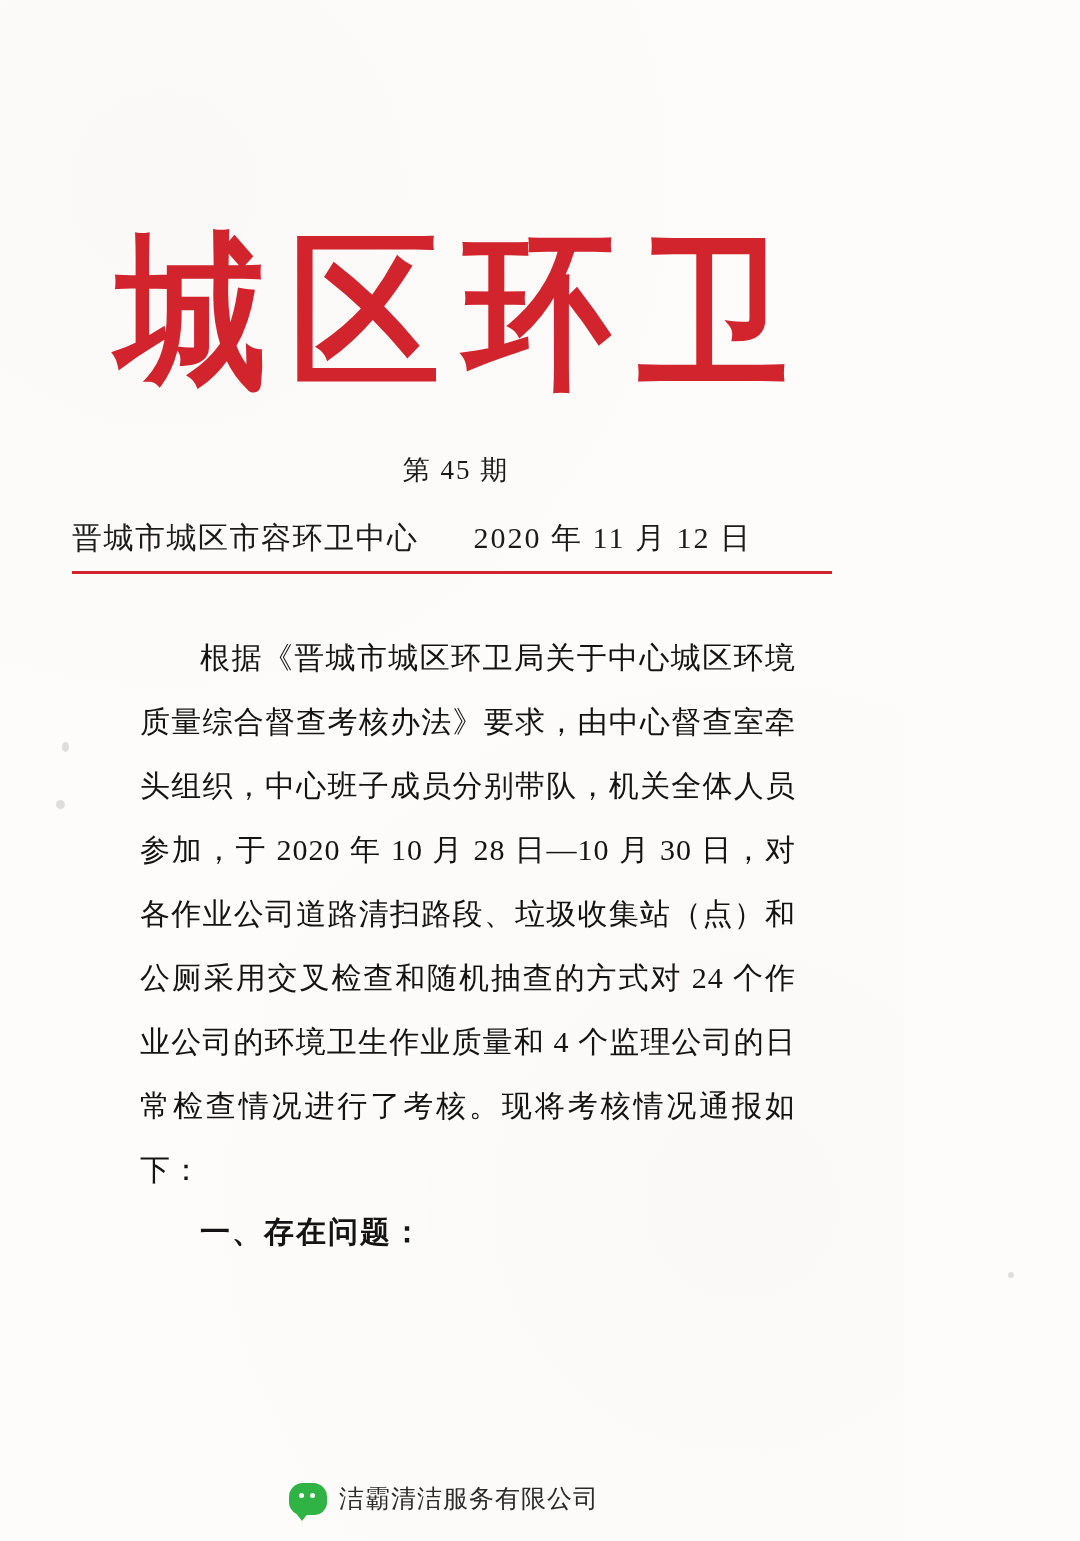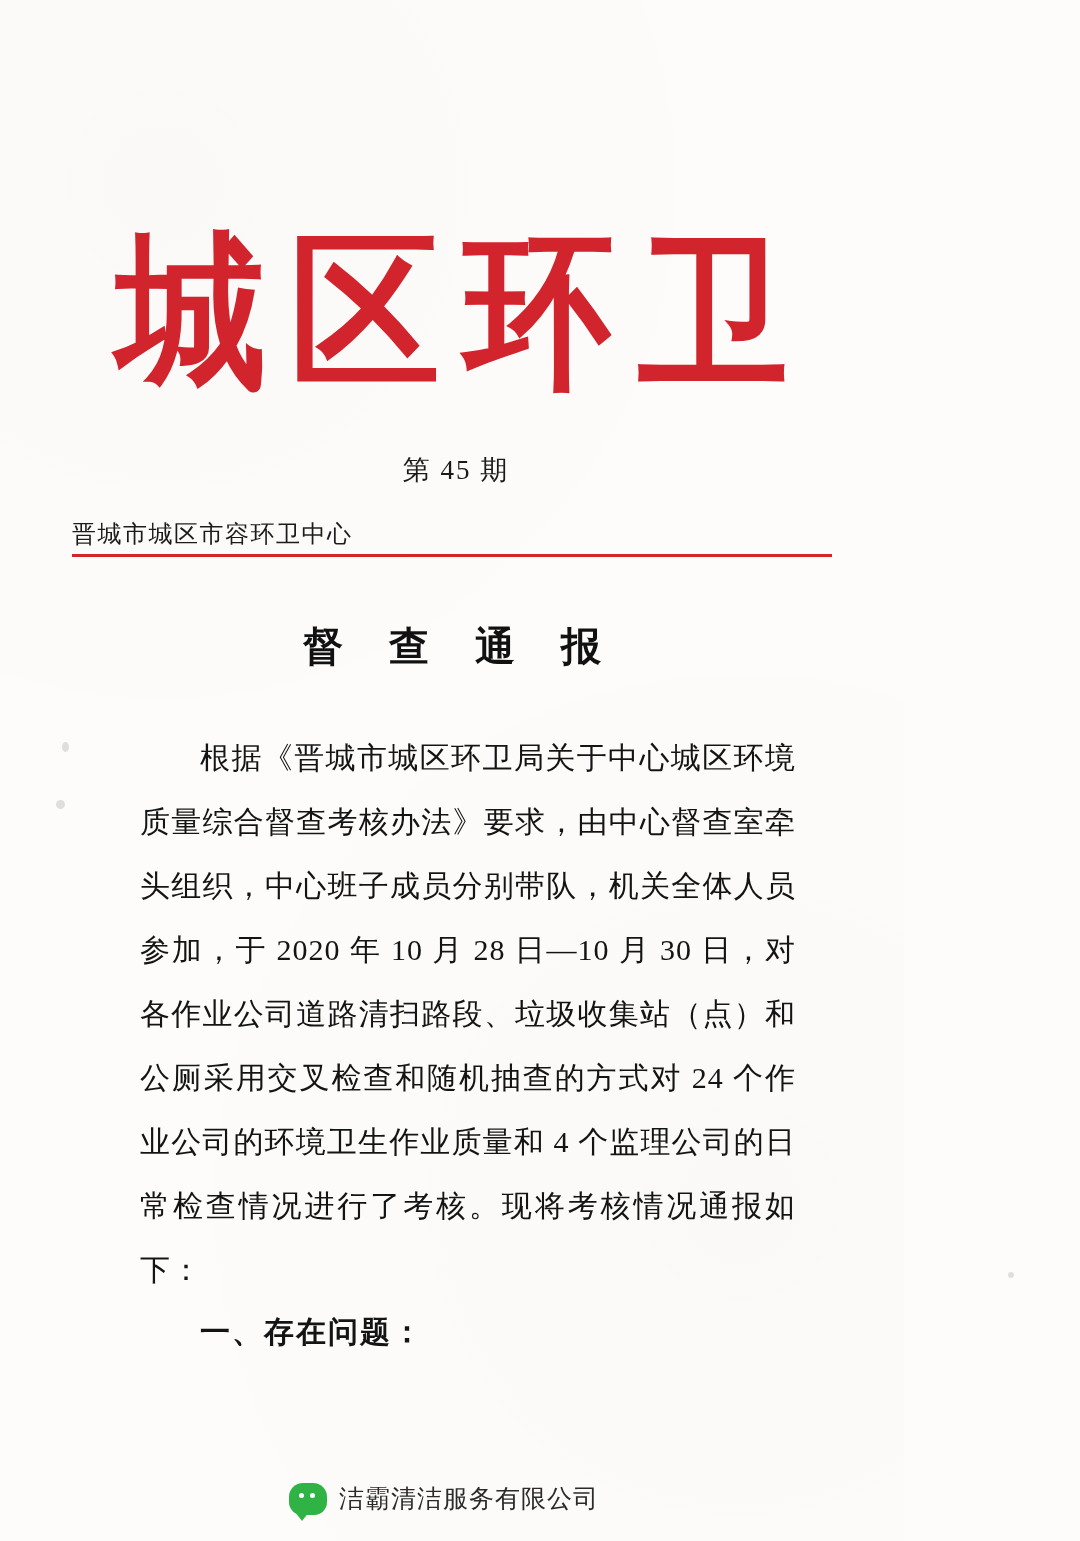--- a/index.html
+++ b/index.html
@@ -51,23 +51,23 @@
     letter-spacing: 2px;
     color: #1a1a1a;
     margin-left: 8px;
   }
 
   .meta-row {
     margin: 30px 72px 0 72px;
     display: flex;
     justify-content: space-between;
     align-items: flex-start;
-    font-size: 24px;
+    font-size: 30px;
     letter-spacing: 1px;
-    padding-bottom: 4px;
+    padding-bottom: 12px;
   }
   .meta-left { letter-spacing: 1.5px; }
   .meta-right { letter-spacing: 2px; padding-right: 80px; }
 
   .red-rule {
     margin: 0 72px;
     height: 3px;
     background: #d2242c;
   }
 
@@ -168,25 +168,25 @@
   <div class="speckle" style="left:56px; top:800px; width:9px; height:9px;"></div>
   <div class="speckle" style="left:1008px; top:1272px; width:6px; height:6px;"></div>
 
   <header class="masthead">
     <h1 class="masthead-title">城区环卫</h1>
     <div class="issue-line">第 45 期</div>
   </header>
 
   <div class="meta-row">
     <div class="meta-left">晋城市城区市容环卫中心</div>
+    <div class="meta-right">2020 年 11 月 12 日</div>
   </div>
   <div class="red-rule"></div>
 
   <main>
-    <div class="doc-title">督 查 通 报</div>
 
     <div class="body-text">
       <p class="indent">根据《晋城市城区环卫局关于中心城区环境质量综合督查考核办法》要求，由中心督查室牵头组织，中心班子成员分别带队，机关全体人员参加，于 2020 年 10 月 28 日—10 月 30 日，对各作业公司道路清扫路段、垃圾收集站（点）和公厕采用交叉检查和随机抽查的方式对 24 个作业公司的环境卫生作业质量和 4 个监理公司的日常检查情况进行了考核。现将考核情况通报如下：</p>
       <p class="section-head">一、存在问题：</p>
     </div>
   </main>
 
   <div class="footer-account">
     <span class="wechat-badge">
       <span class="wechat-tail"></span>

